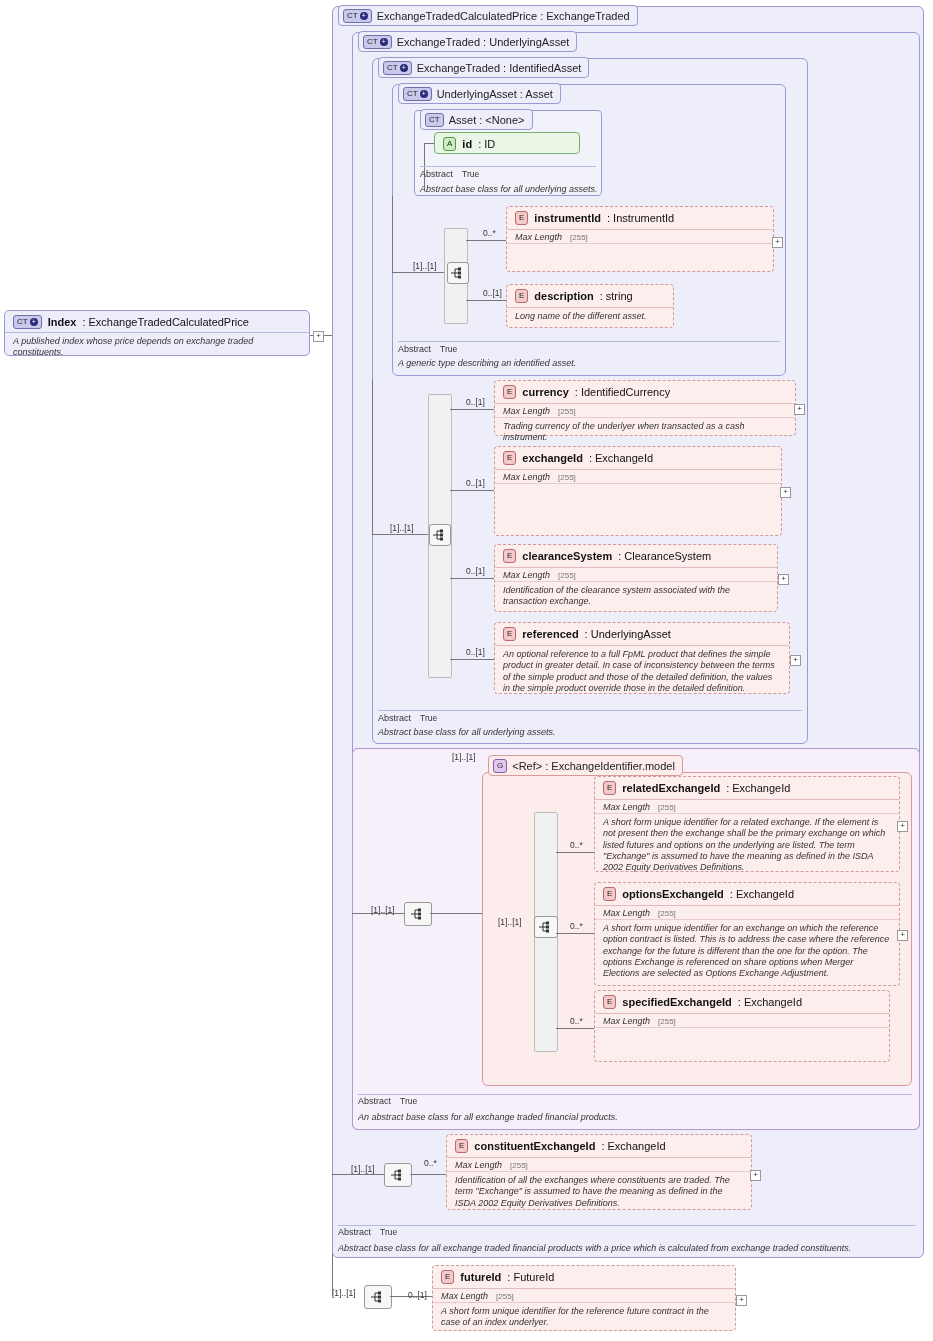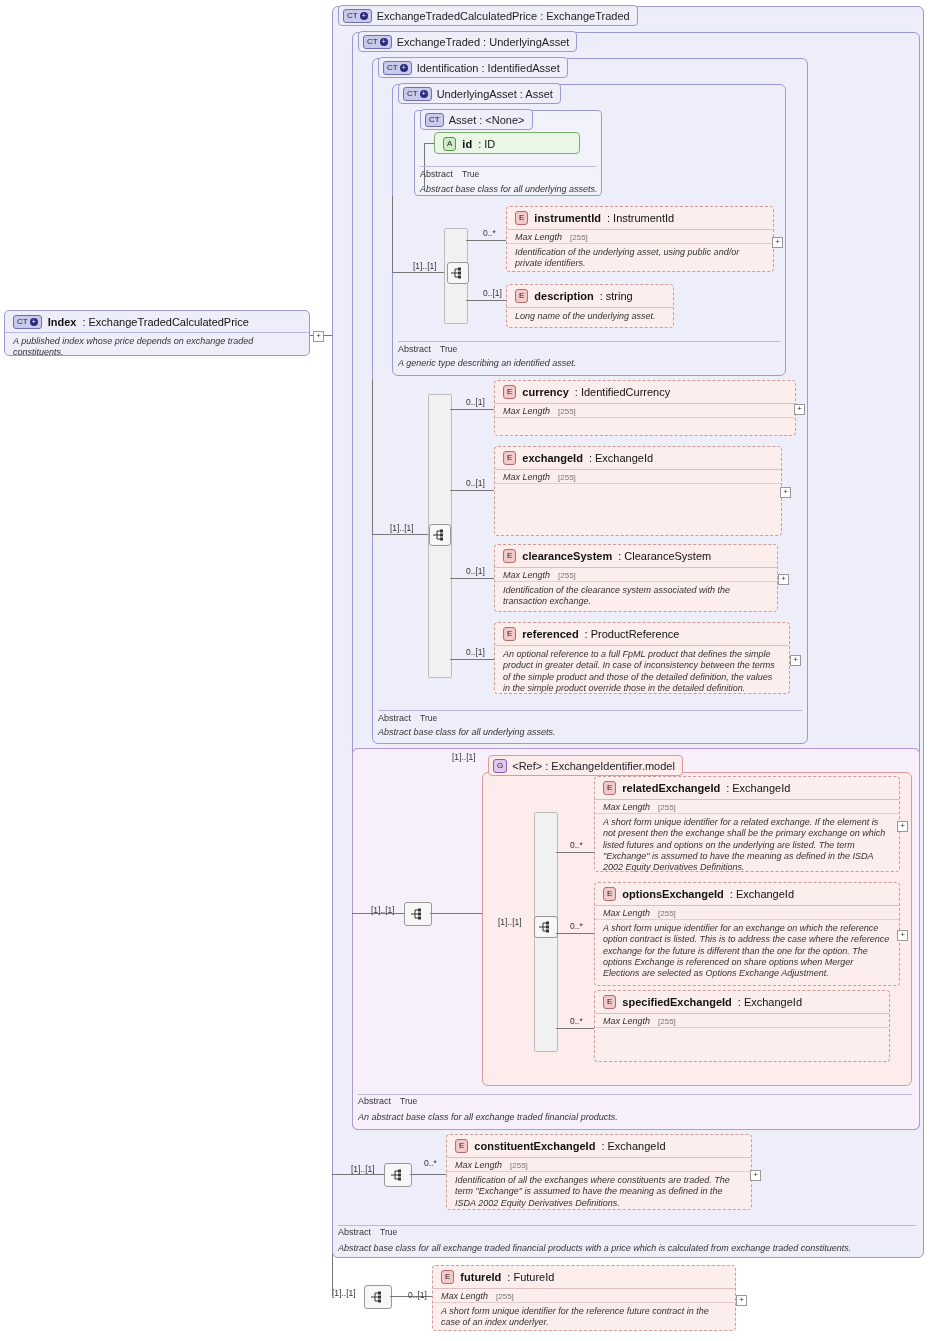--- a/index.html
+++ b/index.html
@@ -103,21 +103,21 @@
       </span>
     <span class="ct-title">ExchangeTraded : UnderlyingAsset</span>
   </div>
 
   <div class="box ct" style="left:372px;top:58px;width:436px;height:686px;"></div>
   <div class="ct-hdr" style="left:378px;top:57px;">
     <span class="badge">
         <span>CT</span>
         <span class="plus">+</span>
       </span>
-    <span class="ct-title">Identification : IdentifiedAsset</span>
+    <span class="ct-title">ExchangeTraded : IdentifiedAsset</span>
   </div>
 
   <div class="box ct" style="left:392px;top:84px;width:394px;height:292px;"></div>
   <div class="ct-hdr" style="left:398px;top:83px;">
     <span class="badge">
         <span>CT</span>
         <span class="plus">+</span>
       </span>
     <span class="ct-title">UnderlyingAsset : Asset</span>
   </div>
@@ -171,35 +171,34 @@
       <span class="badge elem">
           <span>E</span>
         </span>
       <span class="el-name">instrumentId</span>
       <span class="el-type">: InstrumentId</span>
     </div>
     <div class="facet">
       <span class="fname">Max Length</span>
       <span class="fval">[255]</span>
     </div>
-    <div class="doc">Identification of the underlying asset, using public and/or private identifiers.</div>
   </div>
   <div class="plusbtn" style="left:772px;top:237px;">+</div>
   <div class="card" style="left:483px;top:228px;">0..*</div>
   <div class="ln lnh" style="left:466px;top:240px;width:40px;"></div>
 
   <div class="box el dashed" style="left:506px;top:284px;width:168px;height:44px;">
     <div class="el-hdr">
       <span class="badge elem">
           <span>E</span>
         </span>
       <span class="el-name">description</span>
       <span class="el-type">: string</span>
     </div>
-    <div class="doc">Long name of the underlying asset.</div>
+    <div class="doc">Long name of the different asset.</div>
   </div>
   <div class="card" style="left:483px;top:288px;">0..[1]</div>
   <div class="ln lnh" style="left:466px;top:300px;width:40px;"></div>
 
   <div class="hr" style="left:398px;top:341px;width:382px;"></div>
   <div class="absrow" style="left:398px;top:344px;">
     <span class="k">Abstract</span>
       <span class="v">True</span>
   </div>
   <div class="absdoc" style="left:398px;top:358px;width:370px;">A generic type describing an identified asset.</div>
@@ -226,20 +225,21 @@
       <span class="badge elem">
           <span>E</span>
         </span>
       <span class="el-name">currency</span>
       <span class="el-type">: IdentifiedCurrency</span>
     </div>
     <div class="facet">
       <span class="fname">Max Length</span>
       <span class="fval">[255]</span>
     </div>
+    <div class="doc">Trading currency of the underlyer when transacted as a cash instrument.</div>
   </div>
   <div class="plusbtn" style="left:794px;top:404px;">+</div>
   <div class="card" style="left:466px;top:397px;">0..[1]</div>
   <div class="ln lnh" style="left:450px;top:409px;width:44px;"></div>
 
   <div class="box el dashed" style="left:494px;top:446px;width:288px;height:90px;">
     <div class="el-hdr">
       <span class="badge elem">
           <span>E</span>
         </span>
@@ -272,21 +272,21 @@
   <div class="plusbtn" style="left:778px;top:574px;">+</div>
   <div class="card" style="left:466px;top:566px;">0..[1]</div>
   <div class="ln lnh" style="left:450px;top:578px;width:44px;"></div>
 
   <div class="box el dashed" style="left:494px;top:622px;width:296px;height:72px;">
     <div class="el-hdr">
       <span class="badge elem">
           <span>E</span>
         </span>
       <span class="el-name">referenced</span>
-      <span class="el-type">: ProductReference</span>
+      <span class="el-type">: UnderlyingAsset</span>
     </div>
     <div class="doc">An optional reference to a full FpML product that defines the simple product in greater detail. In case of inconsistency between the terms of the simple product and those of the detailed definition, the values in the simple product override those in the detailed definition.</div>
   </div>
   <div class="plusbtn" style="left:790px;top:655px;">+</div>
   <div class="card" style="left:466px;top:647px;">0..[1]</div>
   <div class="ln lnh" style="left:450px;top:659px;width:44px;"></div>
 
   <div class="hr" style="left:378px;top:710px;width:424px;"></div>
   <div class="absrow" style="left:378px;top:713px;">
     <span class="k">Abstract</span>

